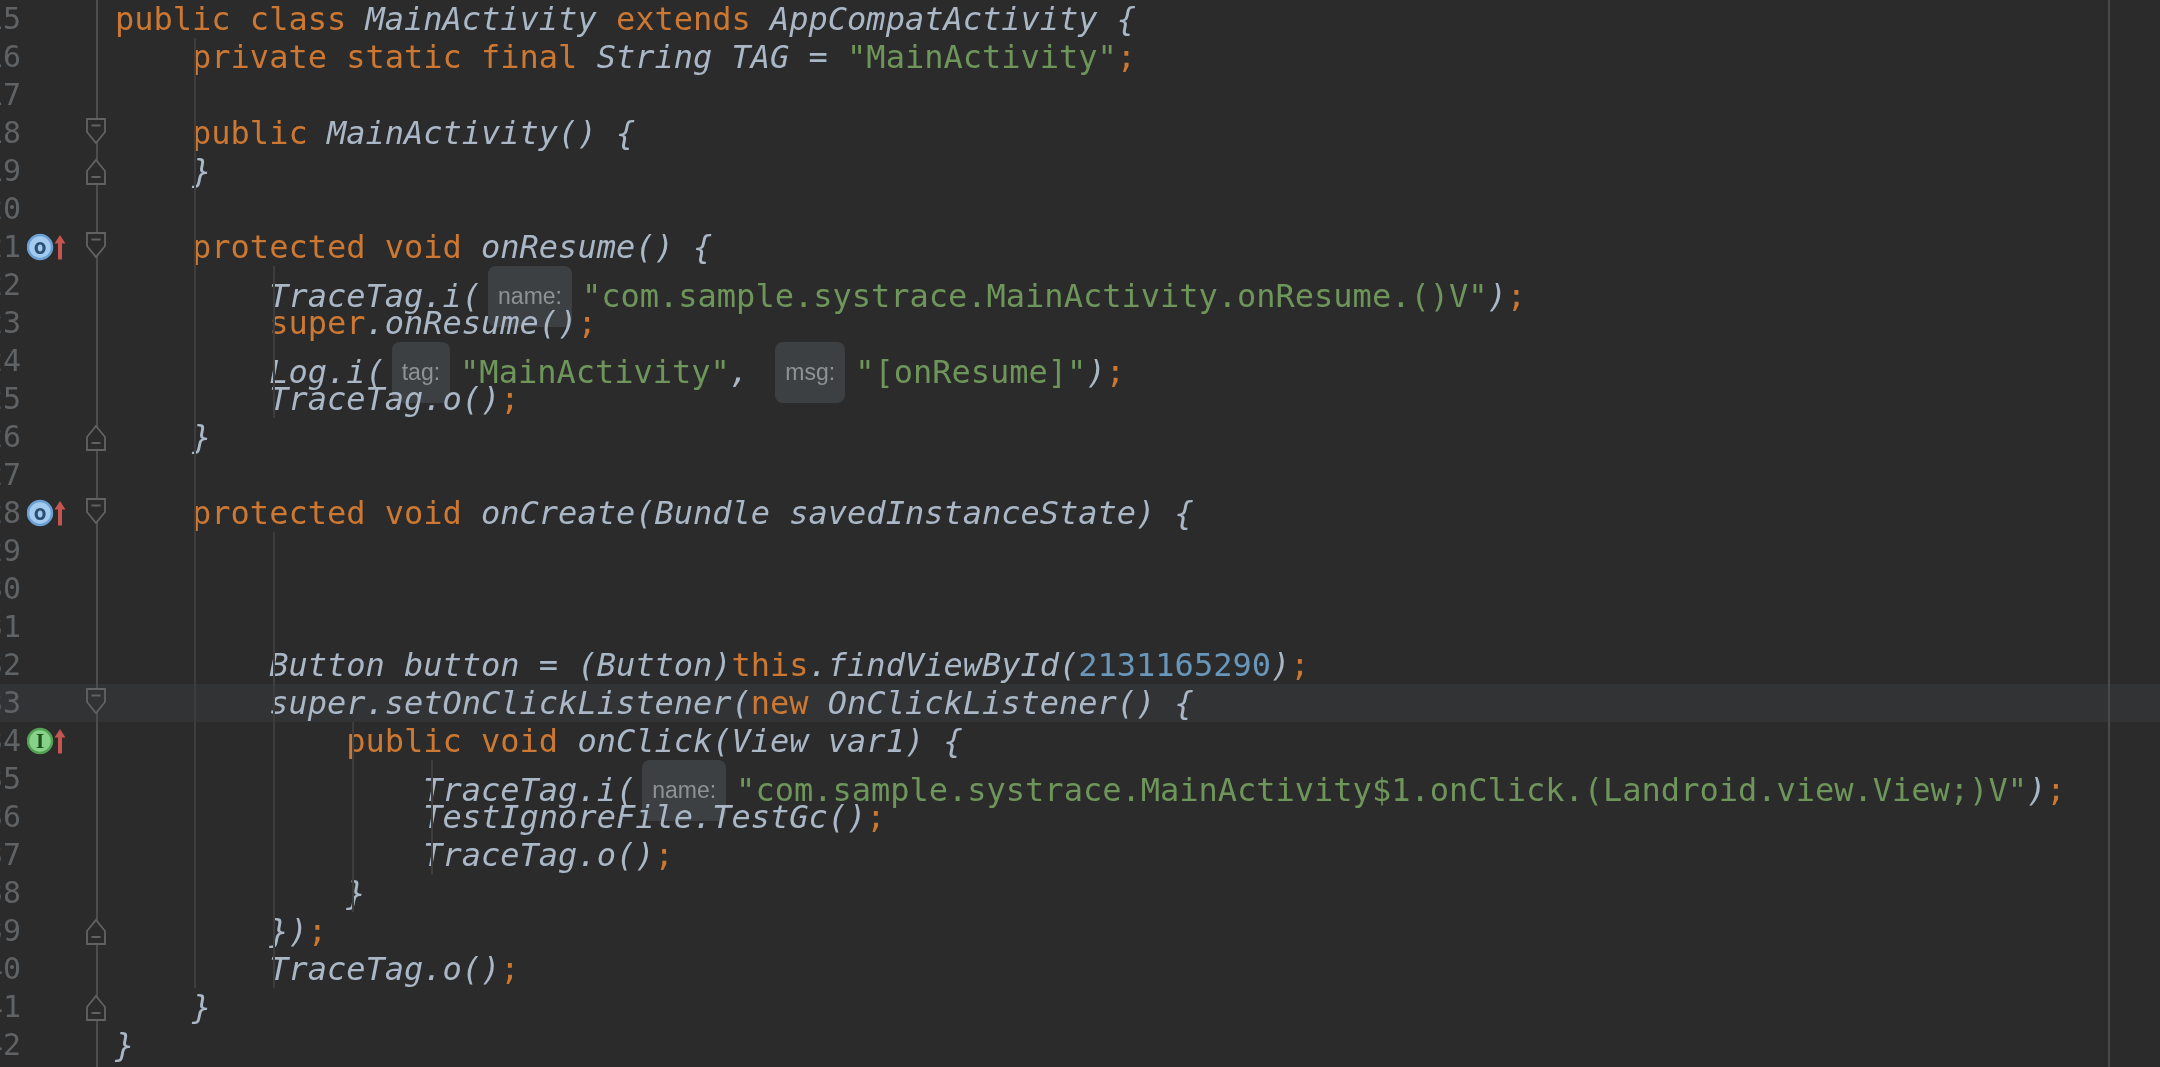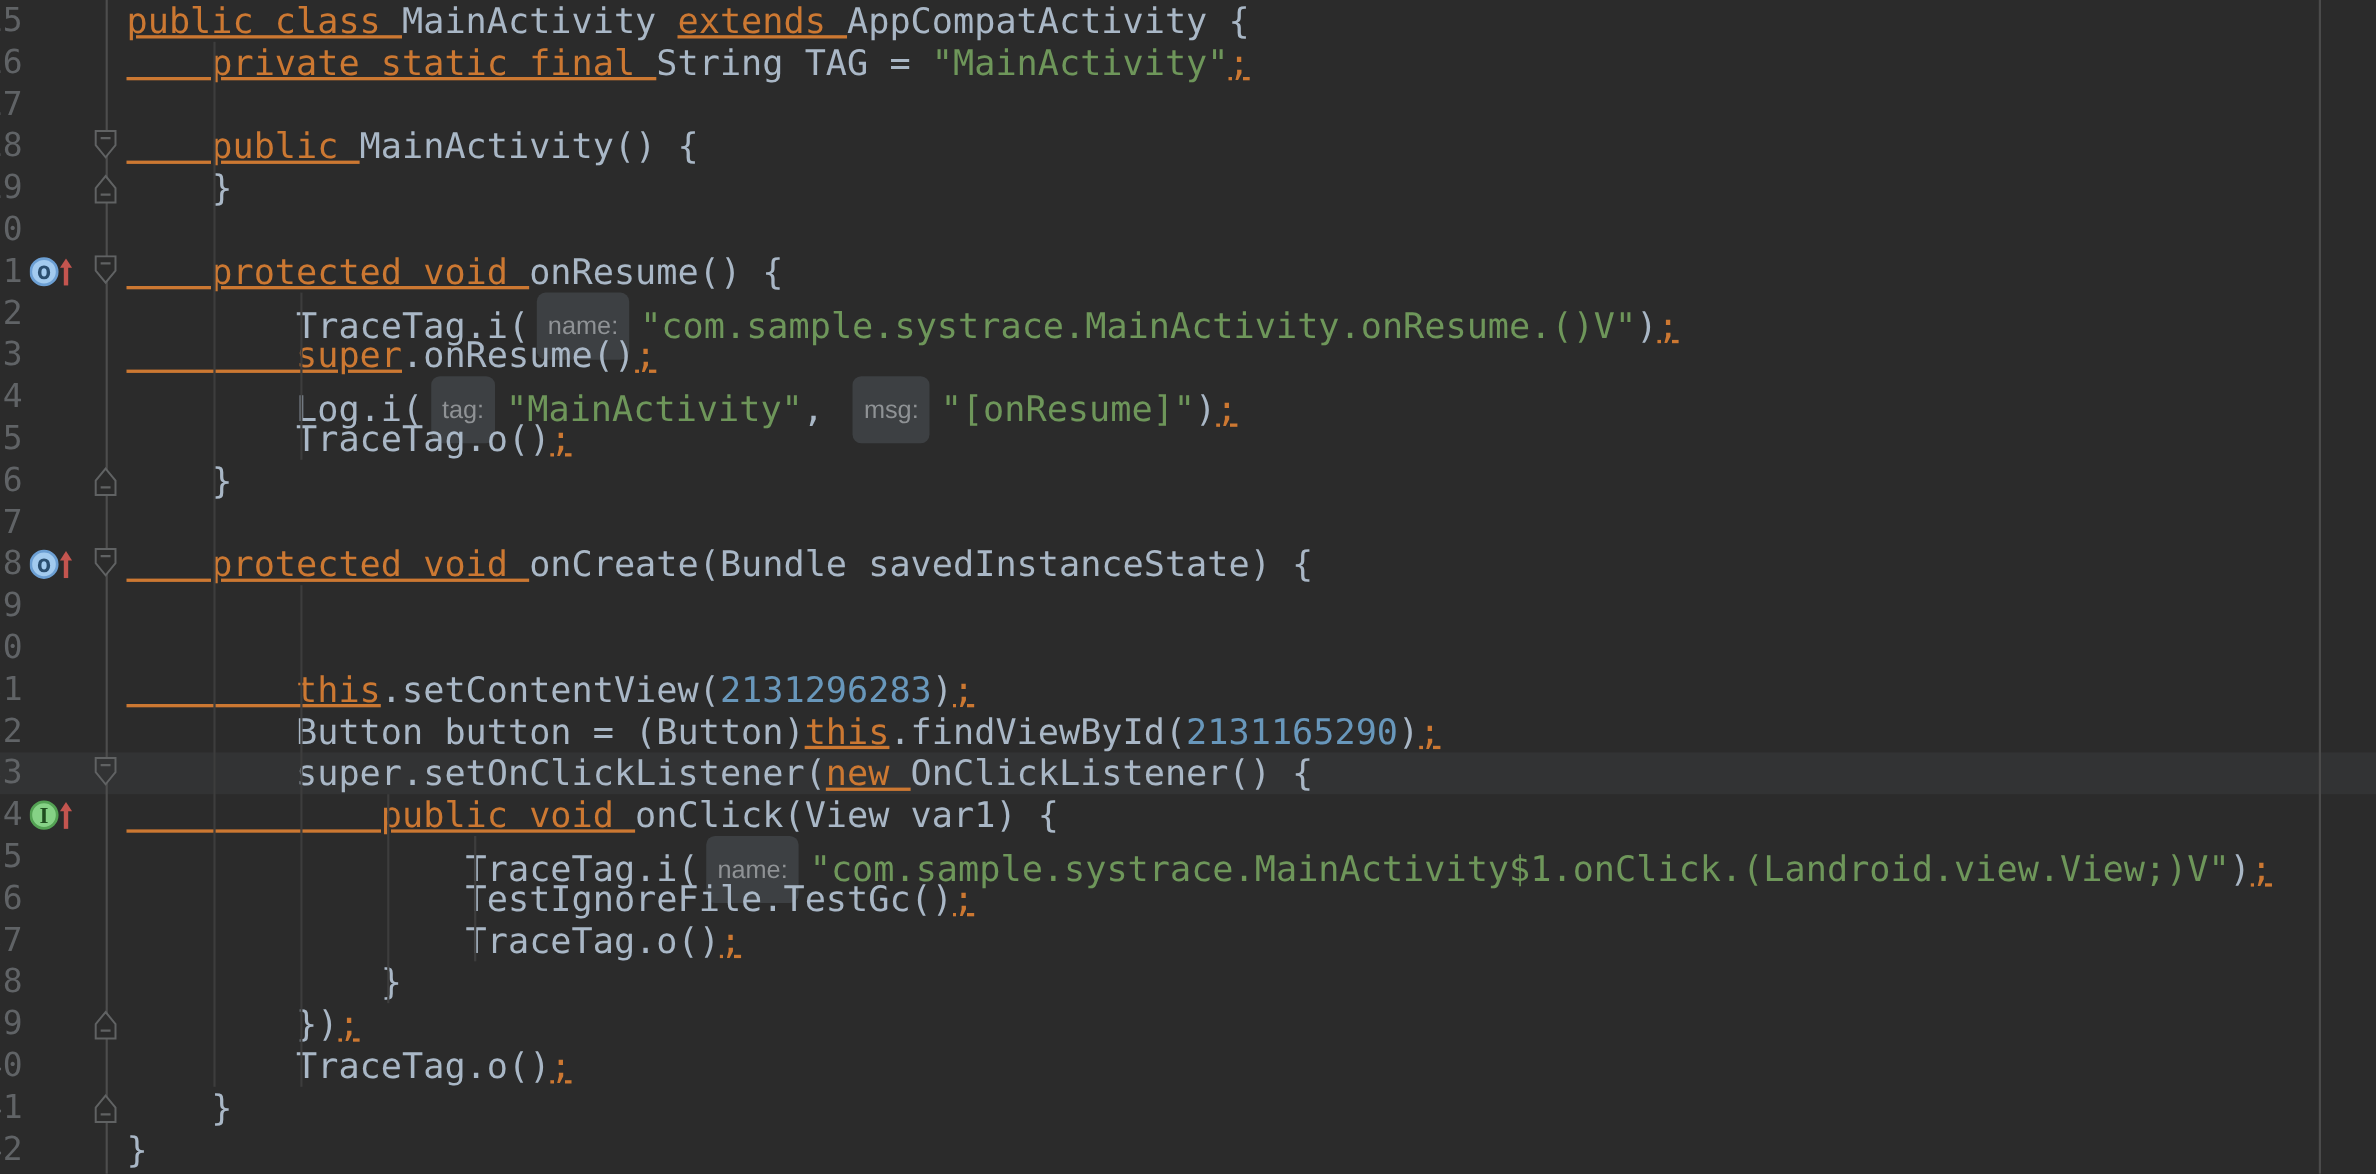--- a/index.html
+++ b/index.html
@@ -19,22 +19,22 @@
   }
   .gicon{position:absolute;left:27px;top:2px;width:40px;height:34px;}
   .fold{position:absolute;left:85px;top:4px;width:22px;height:30px;z-index:3;}
   .fold path{fill:var(--bg,#2B2B2B);stroke:var(--foldstroke,#606263);stroke-width:1.8;}
   .line.current .fold path{fill:var(--curline,#323334);}
   .fold line{stroke:var(--foldstroke,#606263);stroke-width:2;}
   .codeln{
     position:absolute;left:115px;top:0;height:38px;white-space:pre;
     font:32px/38px "DejaVu Sans Mono",monospace;color:var(--fg,#A9B7C6);
   }
-  .seg-k{color:var(--kw,#CC7832);text-decoration:underline;}
-  .seg-p{color:var(--fg,#A9B7C6);}
+  .seg-k{color:var(--kw,#CC7832);}
+  .seg-p{color:var(--fg,#A9B7C6);font-style:italic;}
   .seg-s{color:var(--str,#6E965A);}
   .seg-n{color:var(--num,#6897BB);}
   .inlay{
     display:inline-block;
     font:23px/29px "Liberation Sans",sans-serif;
     color:var(--inlayfg,#8F9295);
     background:var(--inlaybg,#3D4043);
     border-radius:8px;
     padding:16px 10px;
     margin:0 10px 0 7px;
@@ -140,21 +140,20 @@
         <div class="codeln"><span class="seg-k">    protected void </span><span class="seg-p">onCreate(Bundle savedInstanceState) {</span></div>
       </div>
       <div class="line">
         <div class="lnum">29</div>
       </div>
       <div class="line">
         <div class="lnum">30</div>
       </div>
       <div class="line">
         <div class="lnum">31</div>
-        <div class="codeln"><span class="seg-k">        this</span><span class="seg-p">.setContentView(</span><span class="seg-n">2131296283</span><span class="seg-p">)</span><span class="seg-k">;</span></div>
       </div>
       <div class="line">
         <div class="lnum">32</div>
         <div class="codeln"><span class="seg-p">        Button button = (Button)</span><span class="seg-k">this</span><span class="seg-p">.findViewById(</span><span class="seg-n">2131165290</span><span class="seg-p">)</span><span class="seg-k">;</span></div>
       </div>
       <div class="line current">
         <div class="lnum">33</div>
         <div class="fold"><svg viewBox="0 0 22 30" width="22" height="30">
             <path d="M2 1 H20 V14 L11 25 L2 14 Z"></path>
             <line x1="6.5" y1="7.5" x2="15.5" y2="7.5"></line>

